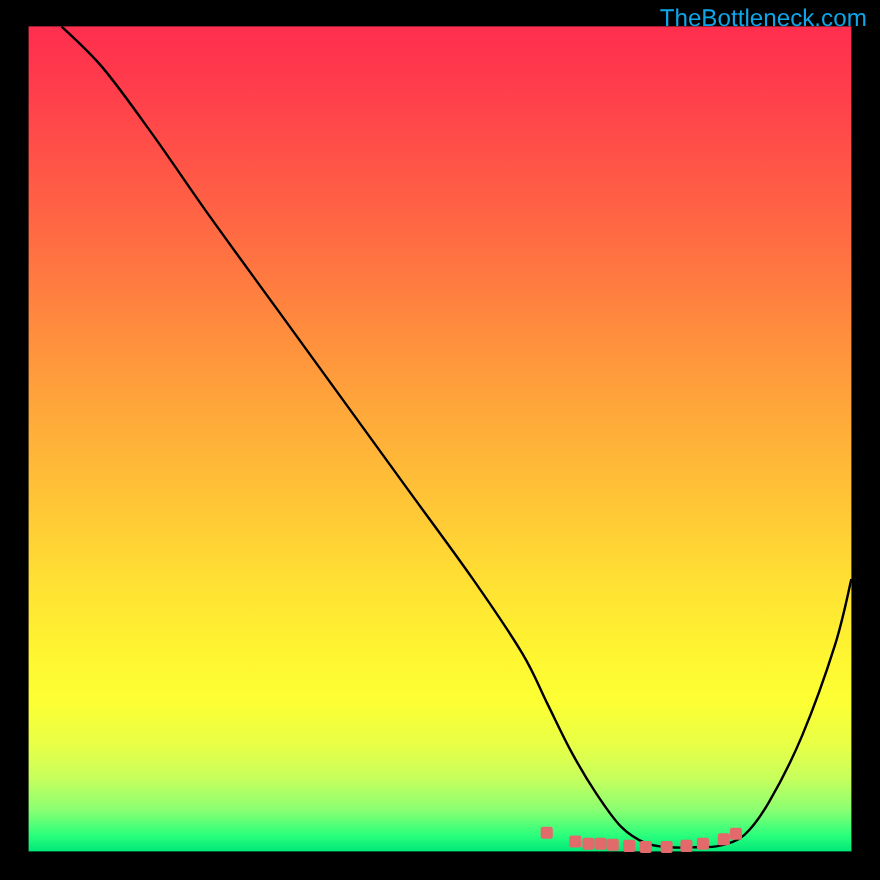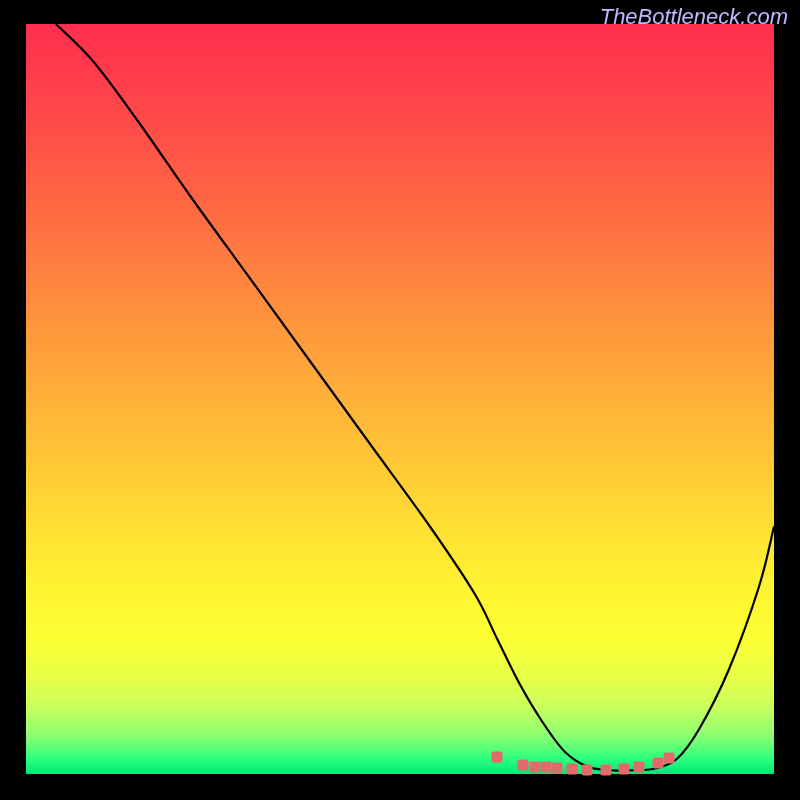--- a/index.html
+++ b/index.html
@@ -8,25 +8,24 @@
     height: 800px;
     background: #000;
     position: relative;
     font-family: Arial, sans-serif;
     overflow: hidden;
   }
   .watermark {
     position: absolute;
     top: 4px;
     right: 12px;
-    color: #c4b5fd;
+    color: #0ea5e9;
     font-size: 22px;
     font-weight: 500;
     z-index: 10;
-    font-style: italic;
   }
   .plot-area {
     position: absolute;
     left: 26px;
     top: 24px;
     width: 748px;
     height: 750px;
   }
   .gradient-bg {
     position: absolute;

